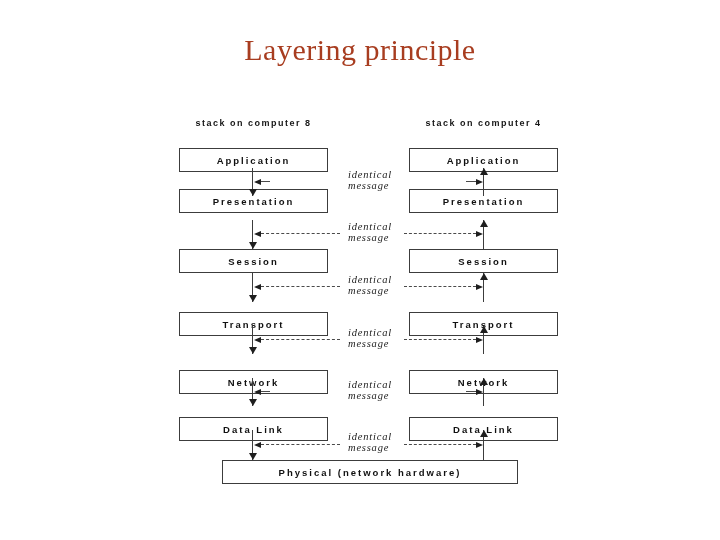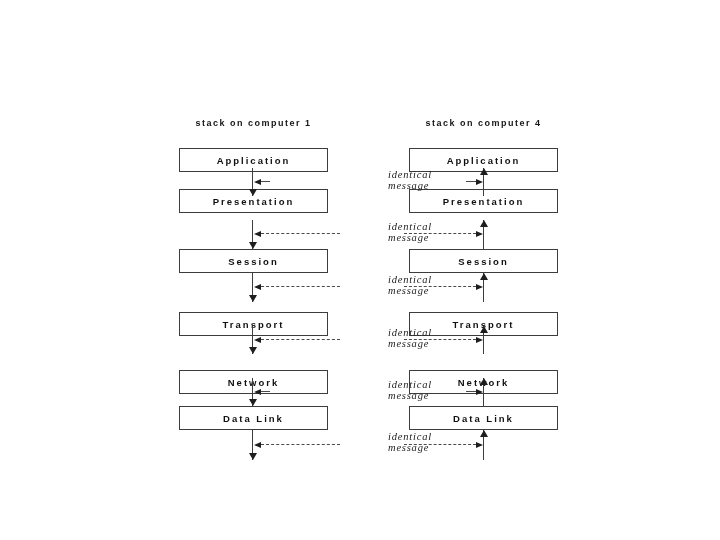--- a/index.html
+++ b/index.html
@@ -8,61 +8,63 @@
   .title{position:absolute;top:33px;left:0;width:100%;text-align:center;
          font-family:"Liberation Serif",serif;font-size:30px;font-weight:normal;
          color:#a83d20;letter-spacing:0.5px;}
   .hdr{position:absolute;top:118px;width:149px;text-align:center;
        font-size:9px;font-weight:bold;letter-spacing:1.5px;color:#161616;white-space:nowrap;}
   .hdr.l{left:179px}.hdr.r{left:409px}
   .box{position:absolute;width:149px;height:24px;border:1px solid #3c3c3c;background:#fff;
        box-sizing:border-box;display:flex;align-items:center;justify-content:center;
        font-size:9.5px;font-weight:bold;letter-spacing:2px;color:#101010;white-space:nowrap;}
   .bl{left:179px}.br{left:409px}
-  .r1{top:148px}.r2{top:189px}.r3{top:249px}.r4{top:312px}.r5{top:370px}.r6{top:406px}
+  .r1{top:148px}.r2{top:189px}.r3{top:249px}.r4{top:312px}.r5{top:370px}.r6{top:417px}
   .physical{left:222px;top:460px;width:296px;}
   .vl{position:absolute;width:1px;background:#3c3c3c;}
   .vl.l{left:252px}.vl.r{left:483px}
   .a{position:absolute;width:0;height:0;}
   .a-down{left:249px;border-left:4px solid transparent;border-right:4px solid transparent;border-top:7px solid #1e1e1e;}
   .a-up{left:480px;border-left:4px solid transparent;border-right:4px solid transparent;border-bottom:7px solid #1e1e1e;}
   .a-left{left:254px;border-top:3px solid transparent;border-bottom:3px solid transparent;border-right:7px solid #1e1e1e;}
   .a-right{left:476px;border-top:3px solid transparent;border-bottom:3px solid transparent;border-left:7px solid #1e1e1e;}
   .dashline{position:absolute;height:0;border-top:1px dashed #4a4a4a;}
   .dash-l{left:261px;width:79px}
   .dash-r{left:404px;width:72px}
   .stub{position:absolute;height:1px;background:#4a4a4a;}
   .stub-l{left:261px;width:9px}
   .stub-r{left:466px;width:10px}
   .msg{position:absolute;left:348px;font-family:"Liberation Serif",serif;font-style:italic;
        font-size:10.5px;letter-spacing:0.8px;line-height:11px;color:#222;}
-  .msg span{display:block;margin-left:40px;}
+  .msg span{display:block;}
 </style>
 </head>
 <body>
 
 <div class="slide">
+  <div class="title">Layering principle</div>
 
-  <div class="hdr l">stack on computer 1</div>
+  <div class="hdr l">stack on computer 8</div>
   <div class="hdr r">stack on computer 4</div>
 
   <div class="box bl r1">Application</div>
   <div class="box bl r2">Presentation</div>
   <div class="box bl r3">Session</div>
   <div class="box bl r4">Transport</div>
   <div class="box bl r5">Network</div>
   <div class="box bl r6">Data Link</div>
 
   <div class="box br r1">Application</div>
   <div class="box br r2">Presentation</div>
   <div class="box br r3">Session</div>
   <div class="box br r4">Transport</div>
   <div class="box br r5">Network</div>
   <div class="box br r6">Data Link</div>
 
+  <div class="box physical">Physical (network hardware)</div>
 
   <div class="vl l" style="top:168px;height:28px"></div>
   <div class="a a-down" style="top:189px"></div>
   <div class="a a-left" style="top:179px"></div>
   <div class="stub stub-l" style="top:181px"></div>
   <div class="vl r" style="top:168px;height:28px"></div>
   <div class="a a-up" style="top:168px"></div>
   <div class="a a-right" style="top:179px"></div>
   <div class="stub stub-r" style="top:181px"></div>
   <div class="msg" style="top:169px">

